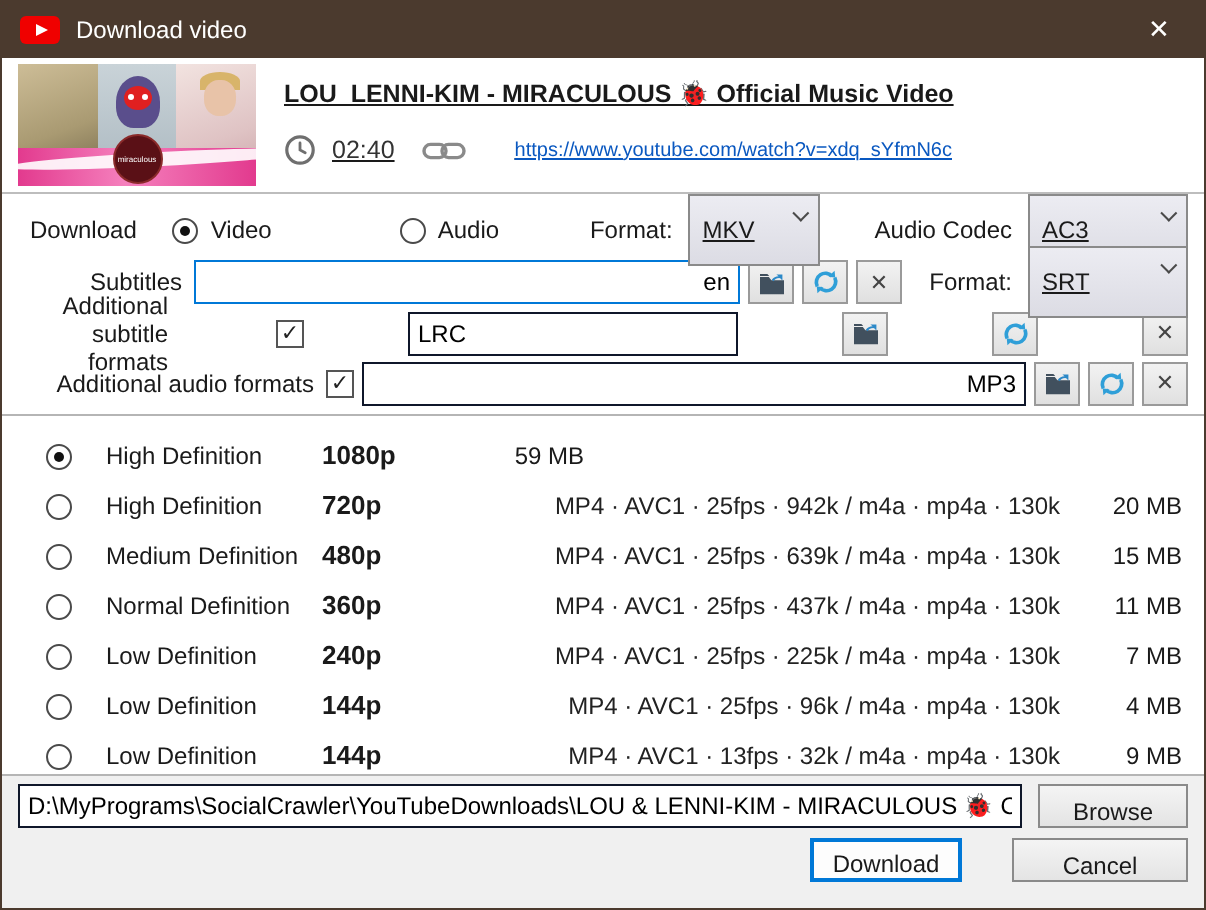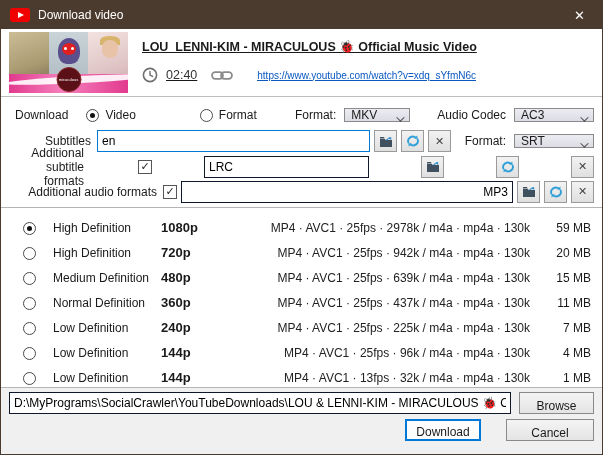--- a/index.html
+++ b/index.html
@@ -35,24 +35,24 @@
   .meta-row { display:flex; align-items:center; margin-top:13px; }
   .meta-row .duration { margin:0 14px 0 8px; color:#333; font-size:12.5px; }
   .url-link { color:#0a58c0; text-decoration:underline; font-size:10px; margin-left:24px; white-space:nowrap; }
 
   
   .controls { flex:0 0 auto; padding-top:5px; border-bottom:1px solid #b5b5b5; }
   .c-row { display:flex; align-items:center; height:26px; padding:0 8px; }
   .radio { width:13px; height:13px; border:1px solid #4a4a4a; border-radius:50%; background:#fff; display:inline-block; position:relative; flex:0 0 auto; }
   .radio.checked::after { content:""; position:absolute; left:3px; top:3px; width:5px; height:5px; border-radius:50%; background:#111; }
   .rlabel { margin-left:6px; }
-  .combo { height:14px; background:linear-gradient(180deg,#ececf2,#dcdce4); border:1px solid #8a8a8a; display:flex; align-items:center; padding:0 6px; position:relative; flex:0 0 auto; }
+  .combo { height:36px; background:linear-gradient(180deg,#ececf2,#dcdce4); border:1px solid #8a8a8a; display:flex; align-items:center; padding:0 6px; position:relative; flex:0 0 auto;text-decoration:underline; }
   .combo .chev { position:absolute; right:7px; top:7px; width:6px; height:6px; border-right:1px solid #4a4a4a; border-bottom:1px solid #4a4a4a; transform:rotate(45deg) translateY(-2px); }
   .tinput { height:22px; border:1px solid #0f172a; background:#fff; font-family:inherit; font-size:12px; padding:0 4px; }
-  .tinput.focused { border:1px solid #0078d7; }
+  .tinput.focused { border:1px solid #0078d7;text-align:right; }
   .sq-btn { width:23px; height:22px; border:1px solid #9a9a9a; background:linear-gradient(180deg,#f2f2f2,#e0e0e0); display:flex; align-items:center; justify-content:center; margin-left:4px; flex:0 0 auto; font-size:11px; color:#444; }
   .checkbox { width:14px; height:14px; border:1px solid #555; background:#fff; display:flex; align-items:center; justify-content:center; font-size:11px; color:#222; flex:0 0 auto; }
   .lab-r { text-align:right; }
 
   
   .quality-list { flex:0 0 auto; padding:2px 0; border-bottom:1px solid #b5b5b5; }
   .q-row { display:flex; align-items:flex-end; height:25px; }
   .q-row .radio { margin-left:22px; }
   .q-def { margin-left:17px; width:108px; }
   .q-res { width:70px; font-weight:bold; font-size:13px; }
@@ -115,21 +115,21 @@
     </div>
   </div>
 
   <div class="controls">
 
     <div class="c-row" style="padding-left:14px;">
       <span>Download</span>
       <span class="radio checked" style="margin-left:18px;"></span>
       <span class="rlabel">Video</span>
       <span class="radio" style="margin-left:64px;"></span>
-      <span class="rlabel">Format</span>
+      <span class="rlabel">Audio</span>
       <span style="margin-left:auto;">Format:</span>
       <div class="combo" style="width:66px; margin-left:8px;">
         <span>MKV</span>
         <span class="chev"></span>
       </div>
       <span style="margin-left:27px;">Audio Codec</span>
       <div class="combo" style="width:80px; margin-left:8px;">
         <span>AC3</span>
         <span class="chev"></span>
       </div>
@@ -214,21 +214,20 @@
           <span>✕</span>
         </div>
     </div>
   </div>
 
   <div class="quality-list">
     <div class="q-row">
       <span class="radio checked"></span>
       <span class="q-def">High Definition</span>
       <span class="q-res">1080p</span>
-      <span class="q-details">MP4 · AVC1 · 25fps · 2978k / m4a · mp4a · 130k</span>
       <span class="q-size">59 MB</span>
     </div>
     <div class="q-row">
       <span class="radio"></span>
       <span class="q-def">High Definition</span>
       <span class="q-res">720p</span>
       <span class="q-details">MP4 · AVC1 · 25fps · 942k / m4a · mp4a · 130k</span>
       <span class="q-size">20 MB</span>
     </div>
     <div class="q-row">
@@ -257,21 +256,21 @@
       <span class="q-def">Low Definition</span>
       <span class="q-res">144p</span>
       <span class="q-details">MP4 · AVC1 · 25fps · 96k / m4a · mp4a · 130k</span>
       <span class="q-size">4 MB</span>
     </div>
     <div class="q-row">
       <span class="radio"></span>
       <span class="q-def">Low Definition</span>
       <span class="q-res">144p</span>
       <span class="q-details">MP4 · AVC1 · 13fps · 32k / m4a · mp4a · 130k</span>
-      <span class="q-size">1 MB</span>
+      <span class="q-size">9 MB</span>
     </div>
   </div>
 
   <div class="footer">
     <div class="f-row">
       <input class="tinput path-input" value="D:\MyPrograms\SocialCrawler\YouTubeDownloads\LOU &amp; LENNI-KIM - MIRACULOUS 🐞 Official Musi" style="">
       <div class="btn browse-btn">
           <span>Browse</span>
         </div>
     </div>

